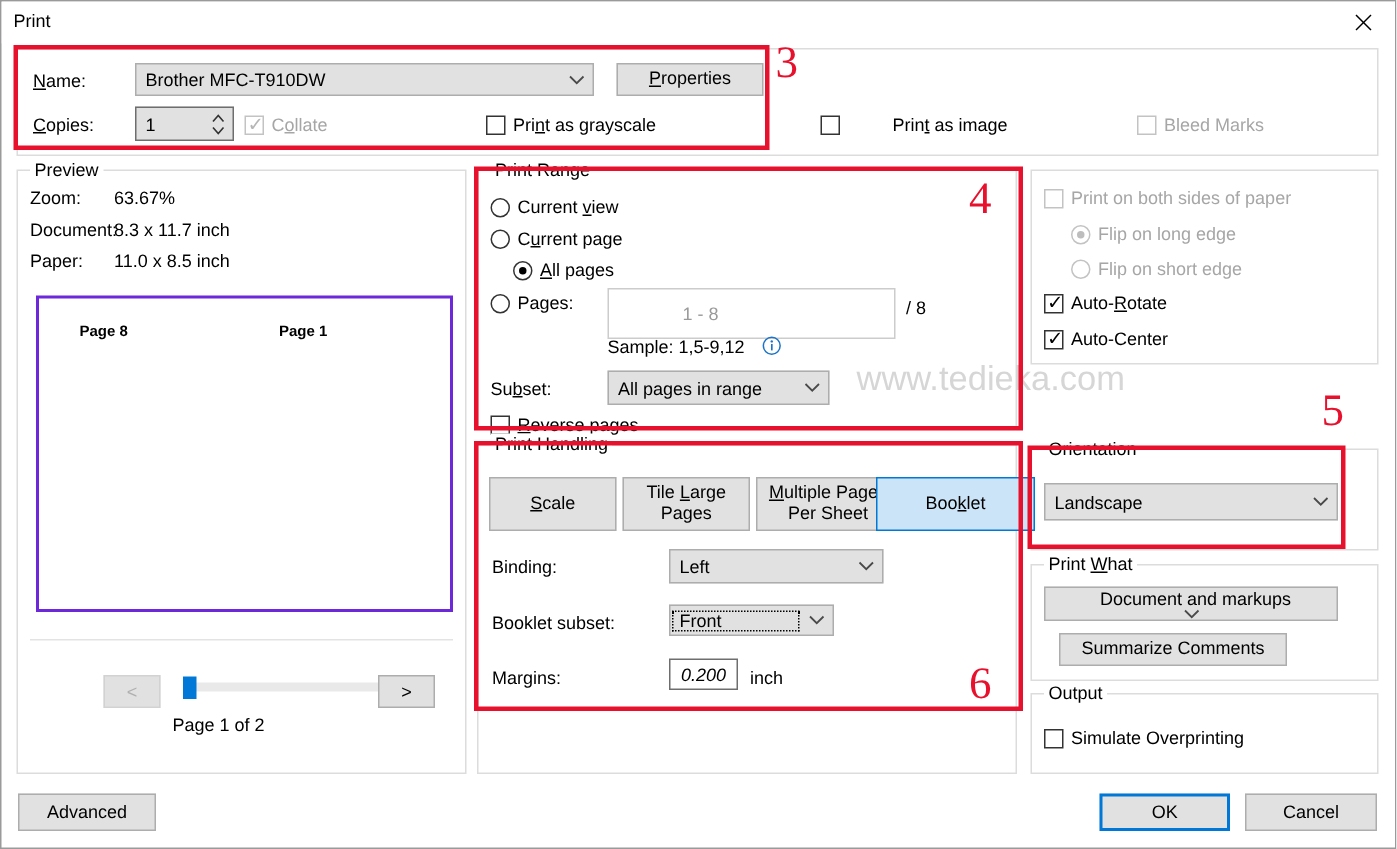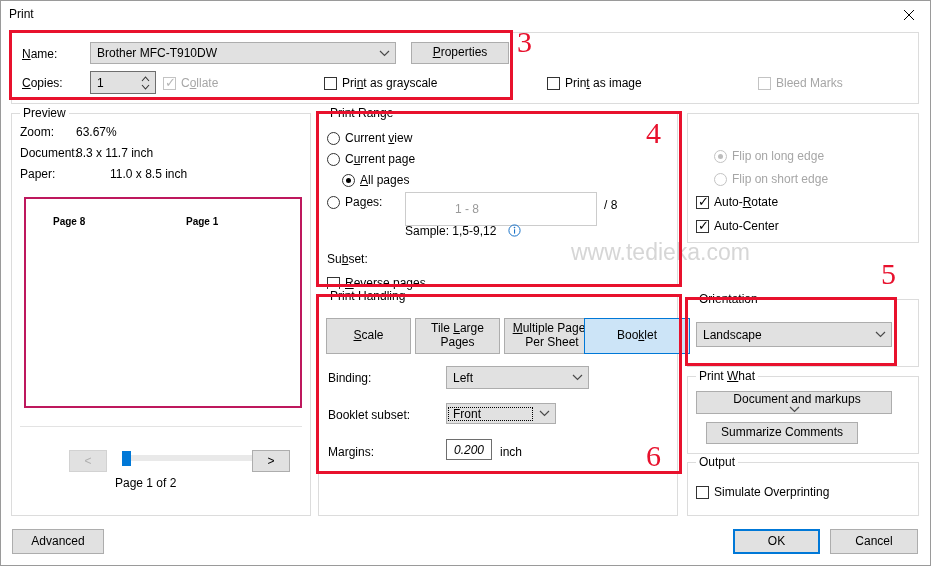--- a/index.html
+++ b/index.html
@@ -211,21 +211,21 @@
   .radio.dim { color: #a6a6a6; cursor: default; }
   .radio.dim .circ { border-color: #c3c3c3; }
   .radio.dim .circ .dot { background: #bdbdbd; }
 
   .uline { text-decoration: underline; }
 
   
   .page-sheet {
     position: absolute;
     background: #ffffff;
-    border: 2px solid #be185d;
+    border: 2px solid #6d28d9;
     box-sizing: border-box;
   }
   .page-sheet .plabel {
     position: absolute;
     font-size: 10px;
     font-weight: bold;
     color: #000;
   }
 
   .navbtn {
@@ -322,39 +322,39 @@
     <div class="check dim" style="left:151px; top:43px;">
       <span class="box">
           <span class="tick">✓</span>
         </span>
       <span>C<span class="uline">o</span>llate</span>
     </div>
     <div class="check" style="left:312px; top:43px;">
       <span class="box"></span>
       <span>Pri<span class="uline">n</span>t as grayscale</span>
     </div>
-    <div class="check" style="left:535px; top:43px;">
+    <div class="check" style="left:535px; top:43px;gap:30px;">
       <span class="box"></span>
       <span>Prin<span class="uline">t</span> as image</span>
     </div>
     <div class="check dim" style="left:746px; top:43px;">
       <span class="box"></span>
       <span>Bleed Marks</span>
     </div>
   </div>
 
   <div class="group" style="left:10px; top:112px; width:300px; height:403px;">
     <div class="group-title">Preview</div>
 
     <div class="lbl" style="left:8px; top:11px;">Zoom:</div>
     <div class="lbl" style="left:64px; top:11px;">63.67%</div>
     <div class="lbl" style="left:8px; top:32px;">Document:</div>
     <div class="lbl" style="left:64px; top:32px;">8.3 x 11.7 inch</div>
     <div class="lbl" style="left:8px; top:53px;">Paper:</div>
-    <div class="lbl" style="left:64px; top:53px;margin-left:34px;">11.0 x 8.5 inch</div>
+    <div class="lbl" style="left:64px; top:53px;">11.0 x 8.5 inch</div>
 
     <div class="page-sheet" style="left:12px; top:83px; width:278px; height:211px;">
       <div class="plabel" style="left:27px; top:17px;">Page 8</div>
       <div class="plabel" style="left:160px; top:17px;">Page 1</div>
     </div>
 
     <div class="sep" style="left:8px; top:312px; width:282px; height:1px;"></div>
 
     <div class="navbtn disabled" style="left:57px; top:336px; width:38px; height:22px;">
       <span>&lt;</span>
@@ -397,28 +397,40 @@
     <div class="lbl" style="left:86px; top:110px;">Sample: 1,5-9,12</div>
     <span style="position:absolute; left:189px; top:110px;">
       <svg width="13" height="13" viewBox="0 0 13 13">
         <circle cx="6.5" cy="6.5" r="5.6" fill="none" stroke="#1a73c8" stroke-width="1"></circle>
         <circle cx="6.5" cy="3.6" r="0.8" fill="#1a73c8"></circle>
         <rect x="6" y="5.3" width="1.1" height="4.3" fill="#1a73c8"></rect>
       </svg>
     </span>
 
     <div class="lbl" style="left:8px; top:138px;">Su<span class="uline">b</span>set:</div>
+    <div class="combo" style="left:86px; top:133px; width:148px; height:23px;">
+      <div class="txt">All pages in range</div>
+      <div class="chev">
+        <svg width="11" height="7" viewBox="0 0 11 7">
+            <path d="M1 1 L5.5 5.5 L10 1" fill="none" stroke="#4a4a4a" stroke-width="1.2"></path>
+          </svg>
+      </div>
+    </div>
 
     <div class="check" style="left:8px; top:162px;">
       <span class="box"></span>
       <span><span class="uline">R</span>everse pages</span>
     </div>
   </div>
 
   <div class="group" style="left:686px; top:112px; width:232px; height:130px;">
+    <div class="check dim" style="left:8px; top:11px;">
+      <span class="box"></span>
+      <span>Print on both sides of paper</span>
+    </div>
     <div class="radio dim" style="left:26px; top:35px;">
       <span class="circ">
           <span class="dot"></span>
         </span>
       <span>Flip on long edge</span>
     </div>
     <div class="radio dim" style="left:26px; top:58px;">
       <span class="circ"></span>
       <span>Flip on short edge</span>
     </div>

